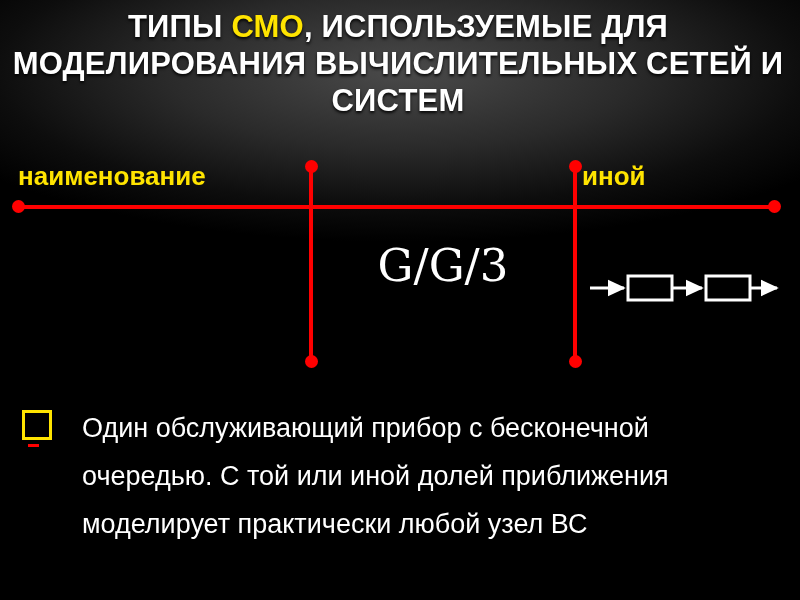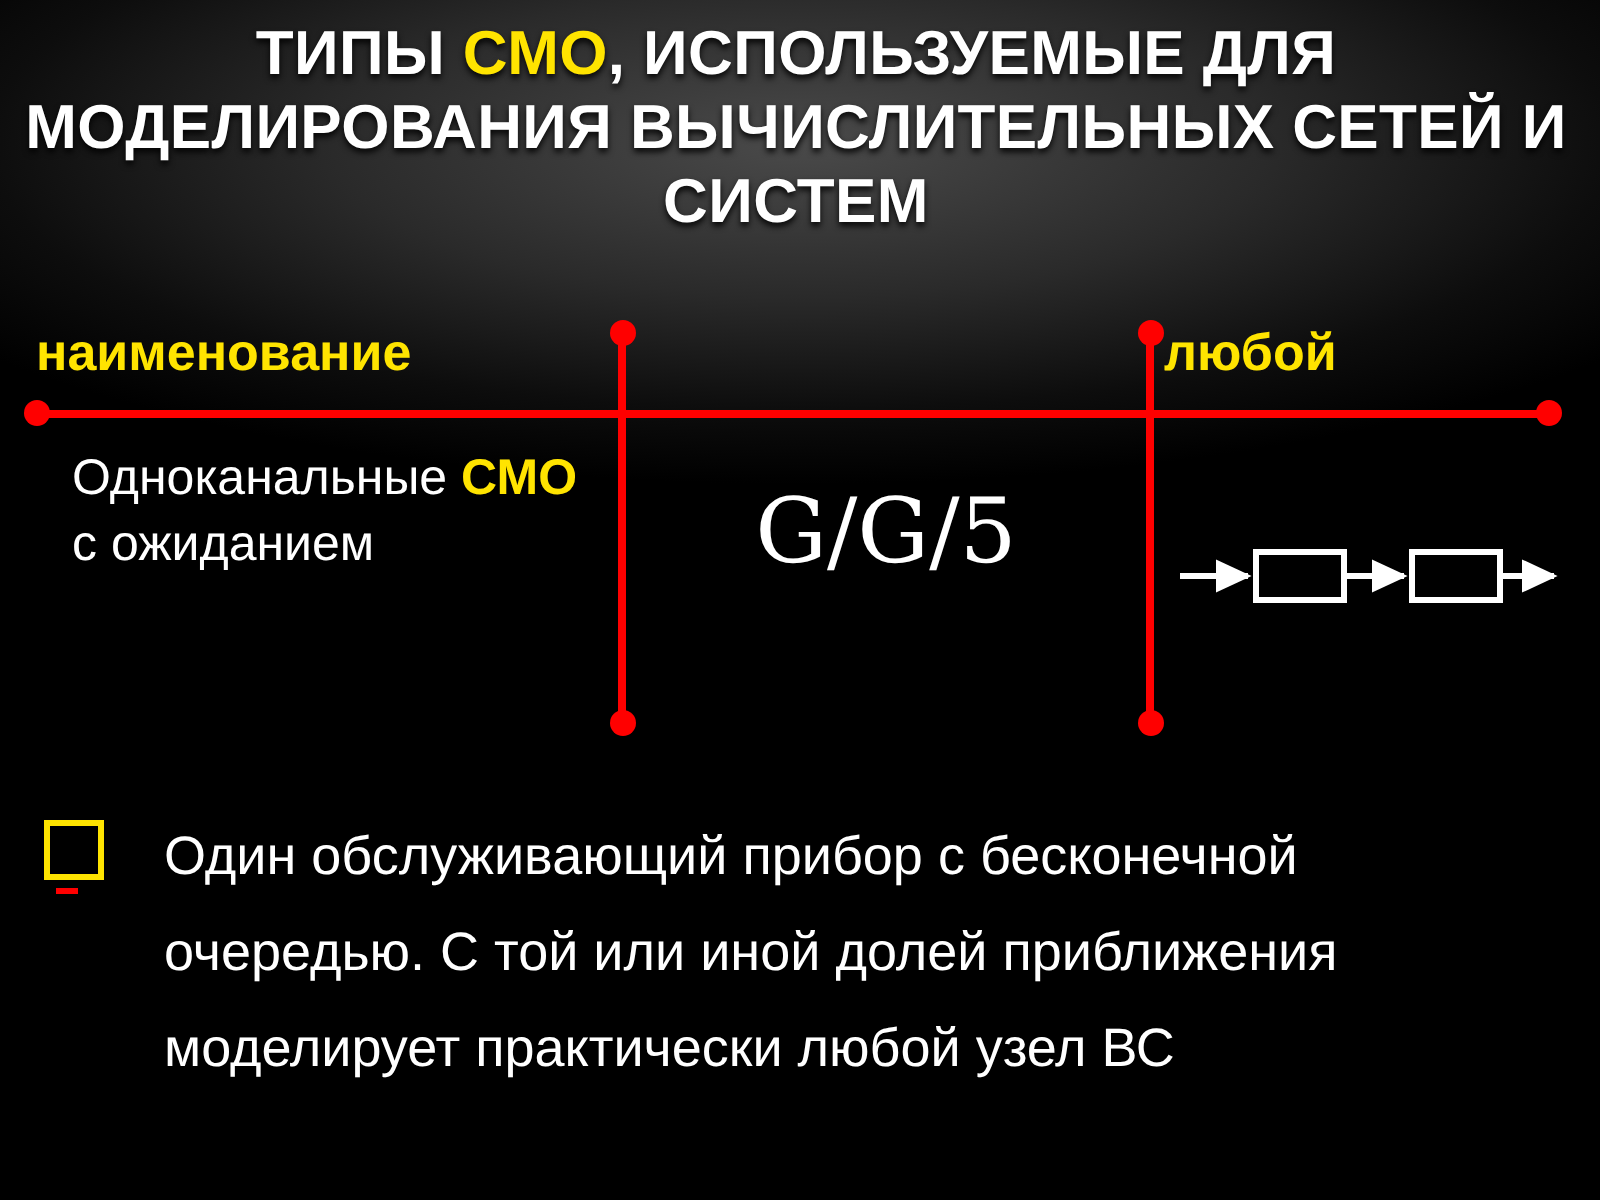--- a/index.html
+++ b/index.html
@@ -166,38 +166,35 @@
 
 <div class="slide">
 
   <div class="title">
     <span>ТИПЫ </span><span class="hl">СМО</span><span>, ИСПОЛЬЗУЕМЫЕ ДЛЯ МОДЕЛИРОВАНИЯ ВЫЧИСЛИТЕЛЬНЫХ СЕТЕЙ И СИСТЕМ</span>
   </div>
 
   <div class="table-area">
 
     <div class="hdr hdr-1">наименование</div>
-    <div class="hdr hdr-3">любой</div>
+    <div class="hdr hdr-3">иной</div>
 
     <div class="hline"></div>
     <div class="vline vline-1"></div>
     <div class="vline vline-2"></div>
 
     <div class="dot dot-l"></div>
     <div class="dot dot-r"></div>
     <div class="dot dot-v1t"></div>
     <div class="dot dot-v1b"></div>
     <div class="dot dot-v2t"></div>
     <div class="dot dot-v2b"></div>
 
-    <div class="cell-name">
-      <span>Одноканальные </span><span class="hl">СМО</span><span> с ожиданием</span>
-    </div>
-
-    <div class="cell-sym">G/G/5</div>
+
+    <div class="cell-sym">G/G/3</div>
 
     <div class="schema">
       <svg width="190" height="50" viewBox="0 0 190 50" xmlns="http://www.w3.org/2000/svg">
         <defs>
           <marker id="arrowhead" markerWidth="6" markerHeight="6" refX="5.4" refY="3" orient="auto">
             <polygon points="0,0.2 6,3 0,5.8" fill="#ffffff"></polygon>
           </marker>
         </defs>
         <line x1="0" y1="25" x2="34" y2="25" stroke="#ffffff" stroke-width="3" marker-end="url(#arrowhead)"></line>
         <rect x="38" y="13" width="44" height="24" fill="#000000" stroke="#ffffff" stroke-width="3"></rect>

